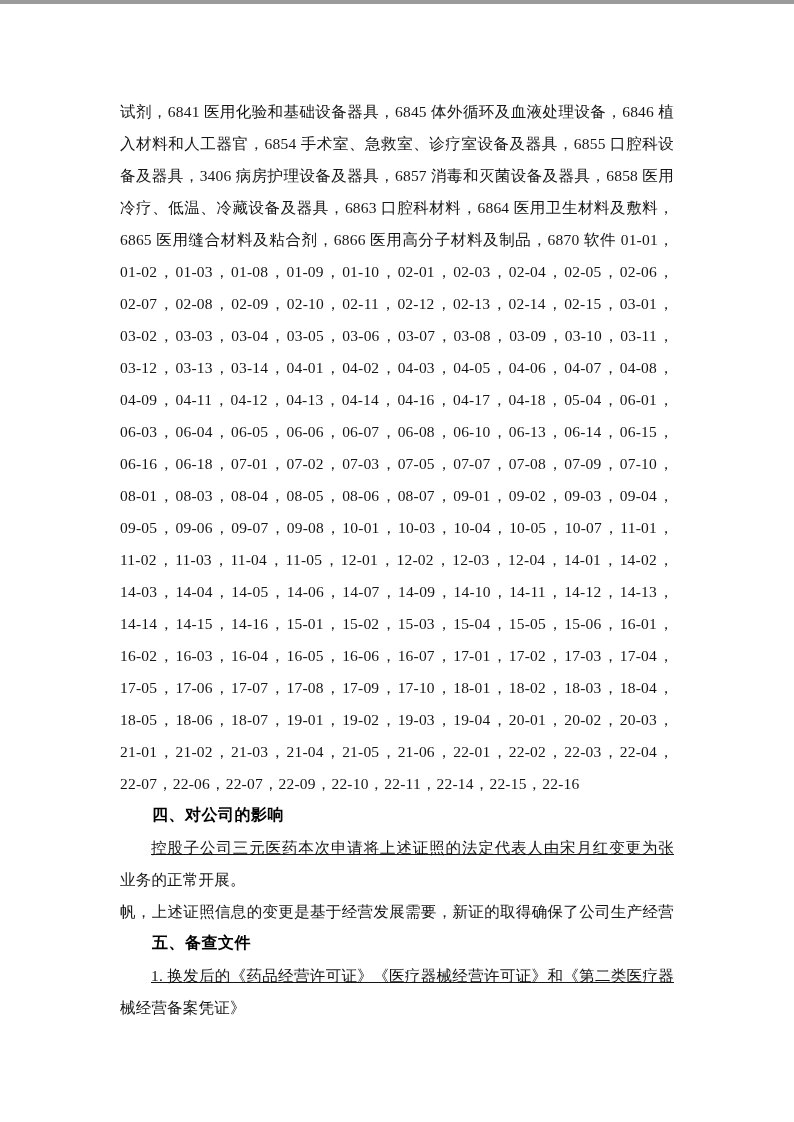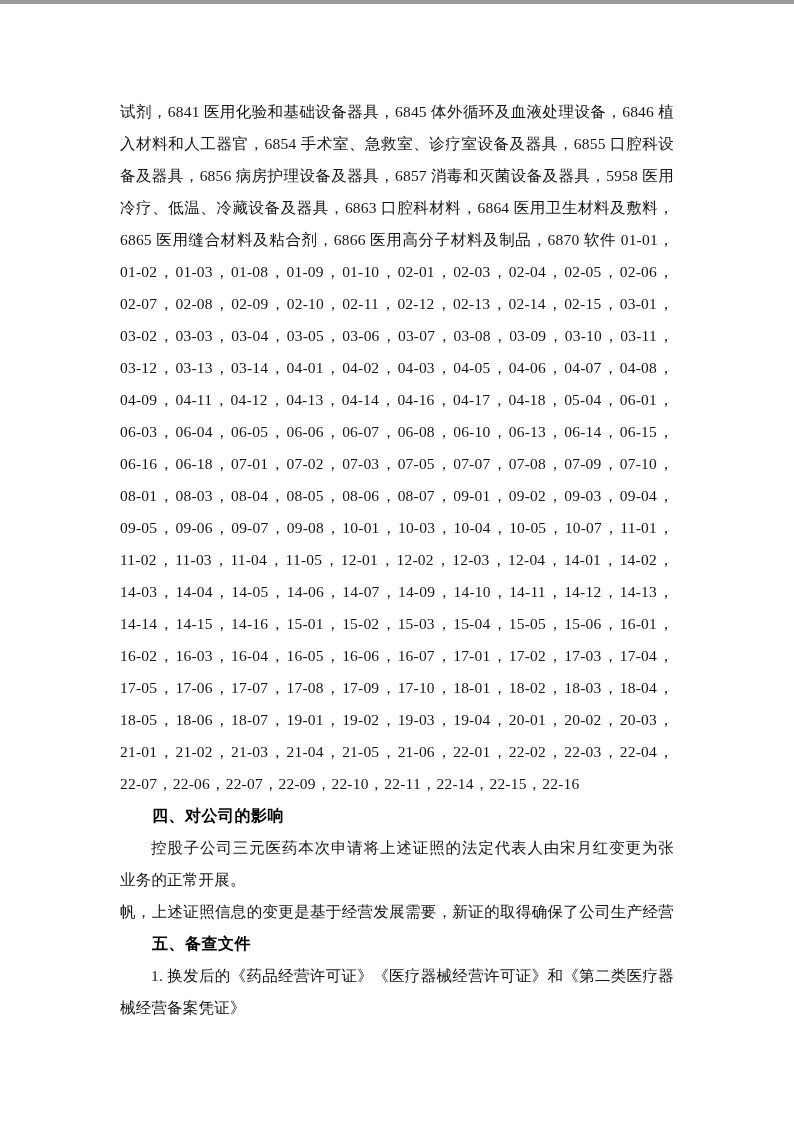--- a/index.html
+++ b/index.html
@@ -32,43 +32,44 @@
     text-align: justify;
     text-align-last: justify;
     height: 32px;
     overflow: visible;
   }
   .line.line-end {
     text-align-last: left;
   }
   .para-indent .line:first-child {
     text-indent: 2em;
+    text-decoration: underline;
   }
   .section-heading {
-    font-family: Liberation Sans, sans-serif;
+    font-family: Liberation Mono, monospace;
     font-weight: bold;
     font-size: 16px;
     line-height: 32px;
     height: 32px;
     text-indent: 2em;
     letter-spacing: 0.5px;
     color: #000000;
     margin: 0;
   }
 </style>
 </head>
 <body>
 
 <div class="page">
   <div class="content">
 
     <div class="para">
         <div class="line">试剂，6841 医用化验和基础设备器具，6845 体外循环及血液处理设备，6846 植</div>
         <div class="line">入材料和人工器官，6854 手术室、急救室、诊疗室设备及器具，6855 口腔科设</div>
-        <div class="line">备及器具，6856 病房护理设备及器具，6857 消毒和灭菌设备及器具，5958 医用</div>
+        <div class="line">备及器具，3406 病房护理设备及器具，6857 消毒和灭菌设备及器具，6858 医用</div>
         <div class="line">冷疗、低温、冷藏设备及器具，6863 口腔科材料，6864 医用卫生材料及敷料，</div>
         <div class="line">6865 医用缝合材料及粘合剂，6866 医用高分子材料及制品，6870 软件 01-01，</div>
         <div class="line">01-02，01-03，01-08，01-09，01-10，02-01，02-03，02-04，02-05，02-06，</div>
         <div class="line">02-07，02-08，02-09，02-10，02-11，02-12，02-13，02-14，02-15，03-01，</div>
         <div class="line">03-02，03-03，03-04，03-05，03-06，03-07，03-08，03-09，03-10，03-11，</div>
         <div class="line">03-12，03-13，03-14，04-01，04-02，04-03，04-05，04-06，04-07，04-08，</div>
         <div class="line">04-09，04-11，04-12，04-13，04-14，04-16，04-17，04-18，05-04，06-01，</div>
         <div class="line">06-03，06-04，06-05，06-06，06-07，06-08，06-10，06-13，06-14，06-15，</div>
         <div class="line">06-16，06-18，07-01，07-02，07-03，07-05，07-07，07-08，07-09，07-10，</div>
         <div class="line">08-01，08-03，08-04，08-05，08-06，08-07，09-01，09-02，09-03，09-04，</div>

